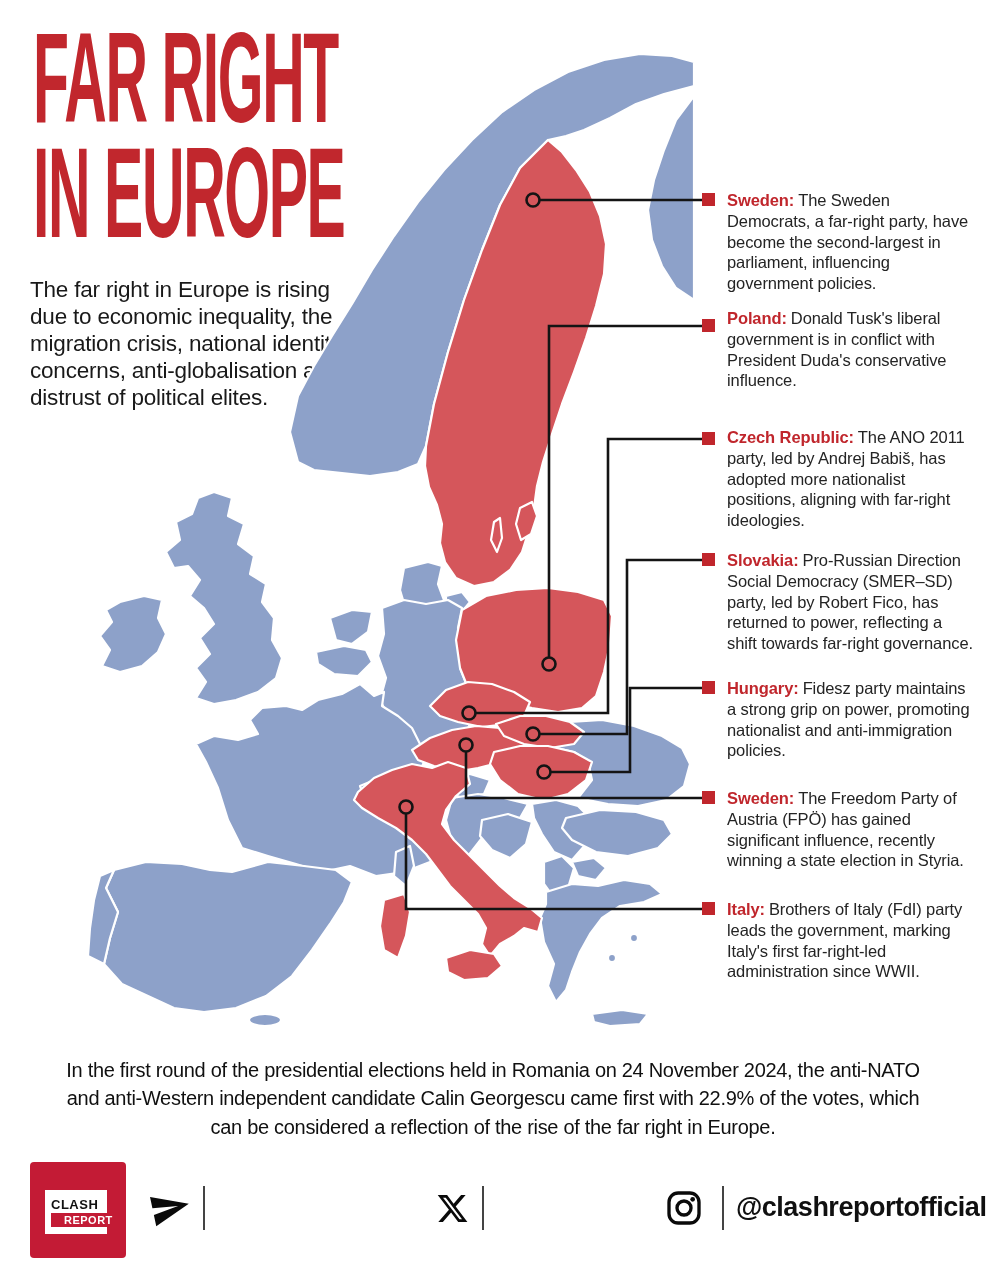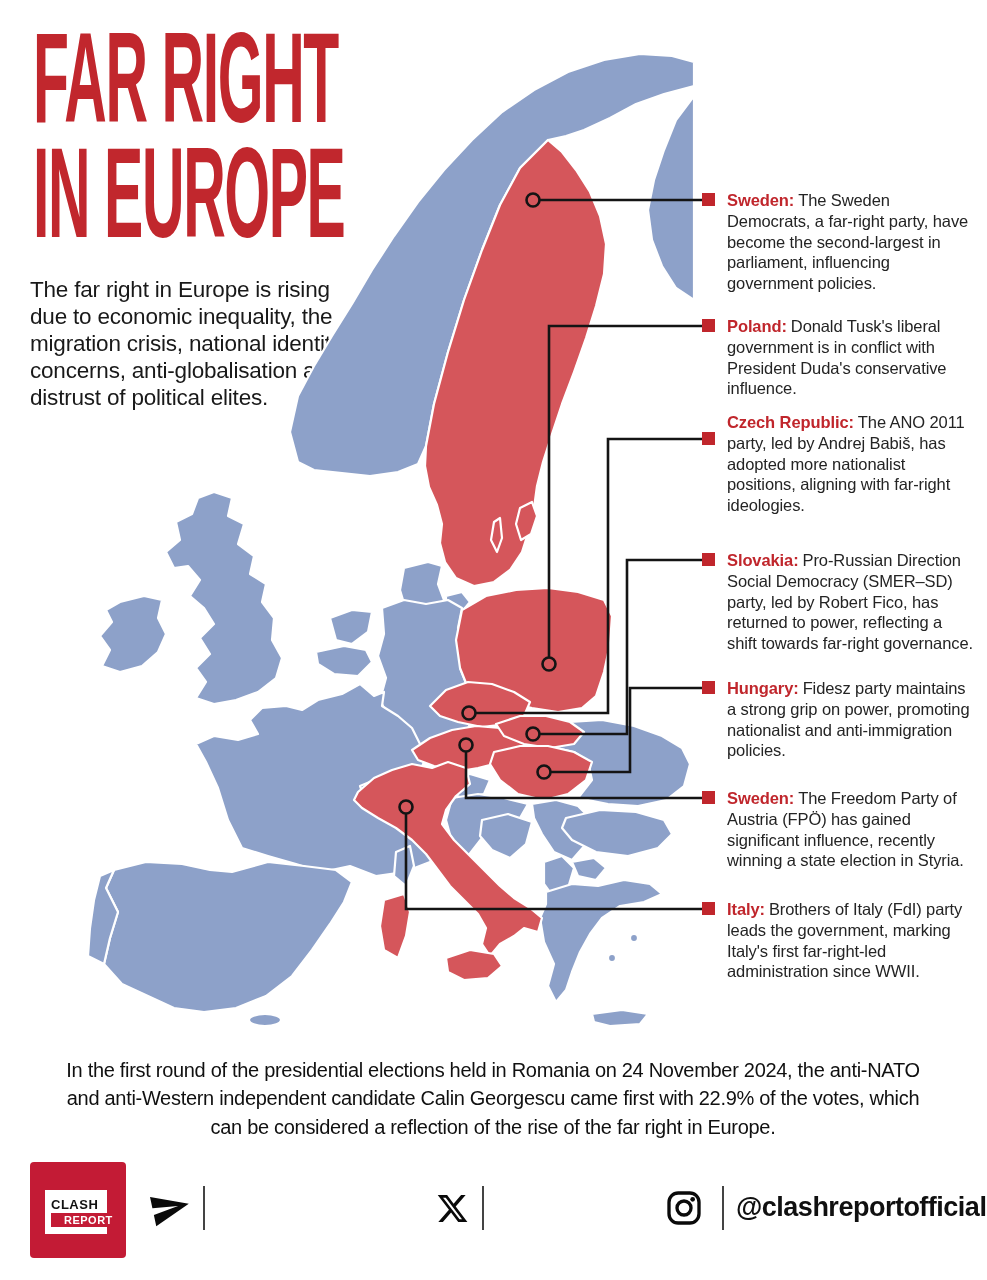--- a/index.html
+++ b/index.html
@@ -130,24 +130,24 @@
     <rect x="702" y="553" width="13" height="13"></rect>
     <rect x="702" y="681" width="13" height="13"></rect>
     <rect x="702" y="791" width="13" height="13"></rect>
     <rect x="702" y="902" width="13" height="13"></rect>
   </g>
 </svg>
 
 <div class="callout" style="top:190px">
   <span class="label">Sweden:</span><span class="body">The Sweden Democrats, a far-right party, have become the second-largest in parliament, influencing government policies.</span>
 </div>
-<div class="callout" style="top:316px">
+<div class="callout" style="top:308px">
   <span class="label">Poland:</span><span class="body">Donald Tusk's liberal government is in conflict with President Duda's conservative influence.</span>
 </div>
-<div class="callout" style="top:412px">
+<div class="callout" style="top:427px">
   <span class="label">Czech Republic:</span><span class="body">The ANO 2011 party, led by Andrej Babiš, has adopted more nationalist positions, aligning with far-right ideologies.</span>
 </div>
 <div class="callout" style="top:550px">
   <span class="label">Slovakia:</span><span class="body">Pro-Russian Direction Social Democracy (SMER–SD) party, led by Robert Fico, has returned to power, reflecting a shift towards far-right governance.</span>
 </div>
 <div class="callout" style="top:678px">
   <span class="label">Hungary:</span><span class="body">Fidesz party maintains a strong grip on power, promoting nationalist and anti-immigration policies.</span>
 </div>
 <div class="callout" style="top:788px">
   <span class="label">Sweden:</span><span class="body">The Freedom Party of Austria (FPÖ) has gained significant influence, recently winning a state election in Styria.</span>

